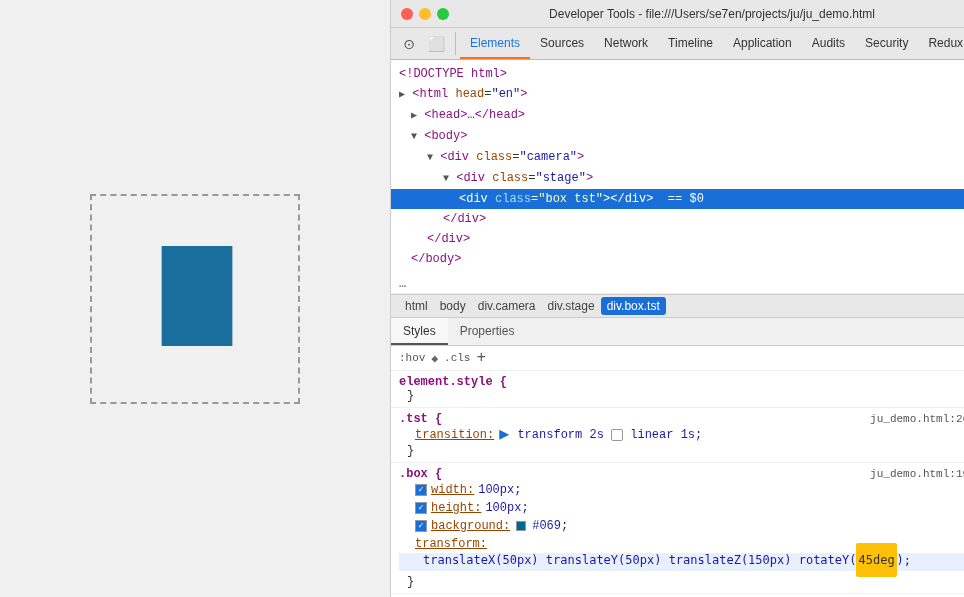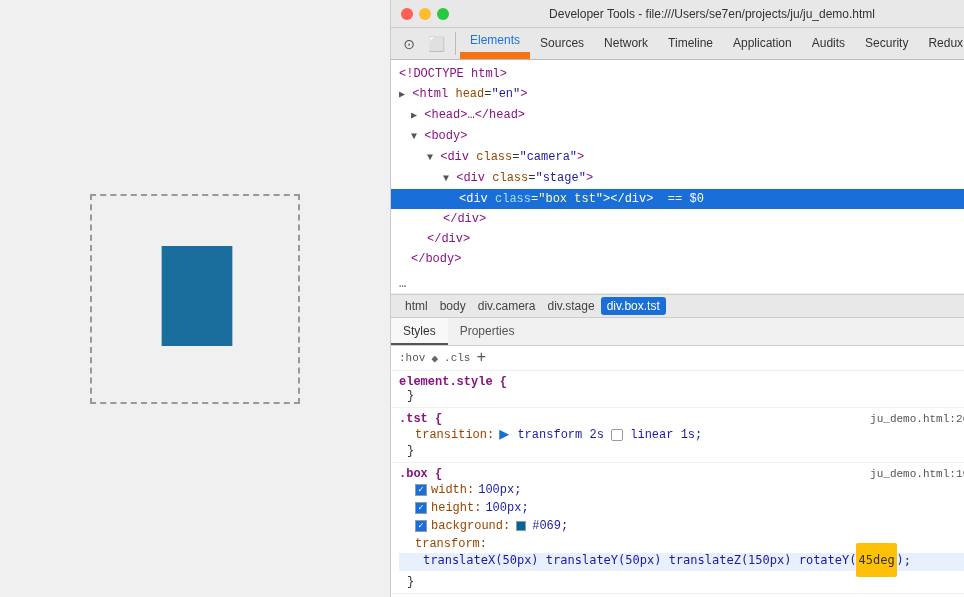--- a/index.html
+++ b/index.html
@@ -119,21 +119,21 @@
       display: flex;
       align-items: center;
       cursor: pointer;
       font-size: 12px;
       color: #333;
       border-bottom: 2px solid transparent;
       white-space: nowrap;
     }
     .dt-tab.active {
       color: #1a73e8;
-      border-bottom: 7px solid #f97316;
+      border-bottom: 2px solid #f97316;
     }
 
     
     .html-tree {
       background: white;
       padding: 4px 0;
       font-family: 'Menlo', 'Monaco', 'Courier New', monospace;
       font-size: 12px;
       color: #333;
       flex-shrink: 0;
@@ -292,21 +292,21 @@
       justify-content: center;
       flex-shrink: 0;
     }
 
     .css-checkbox::after {
       content: '✓';
       color: white;
       font-size: 9px;
     }
 
-    .prop-name { color: #994500; }
+    .prop-name { color: #994500; text-decoration: underline; }
     .prop-val { color: #1a1aa6; }
 
     .color-swatch {
       display: inline-block;
       width: 10px;
       height: 10px;
       border: 1px solid #999;
       vertical-align: middle;
     }
 

